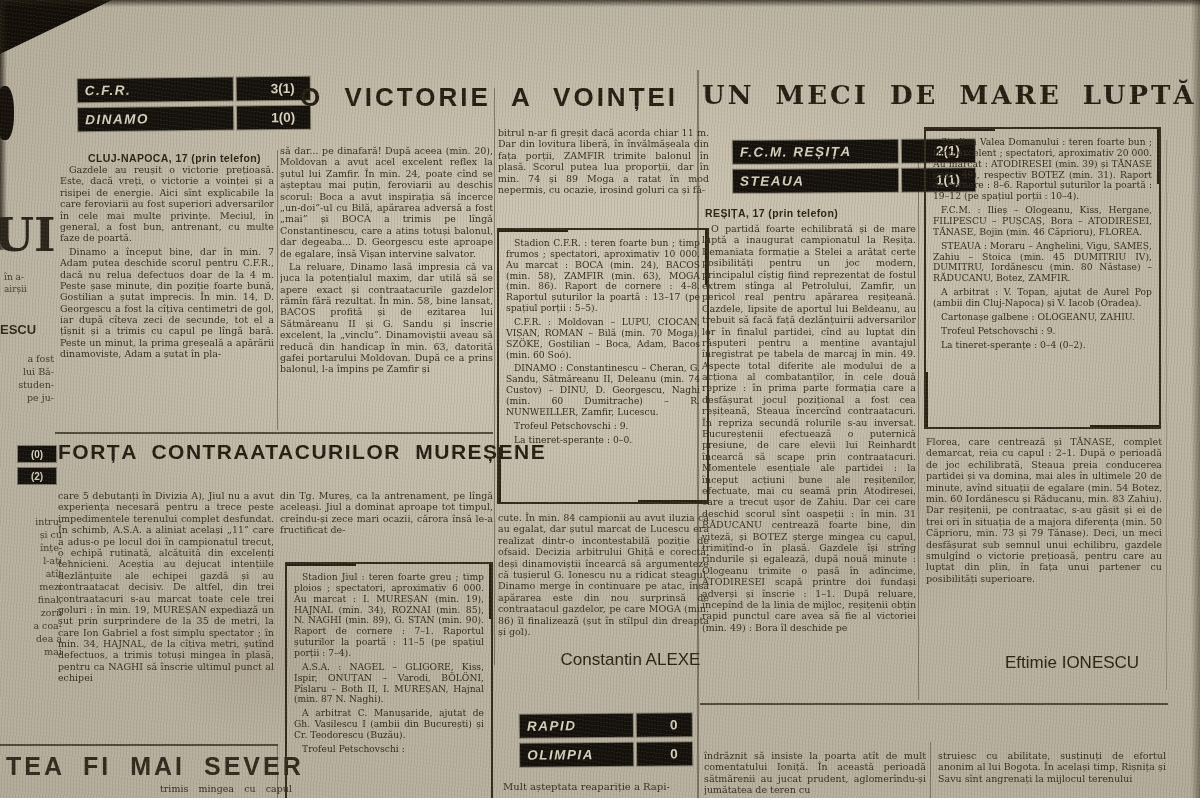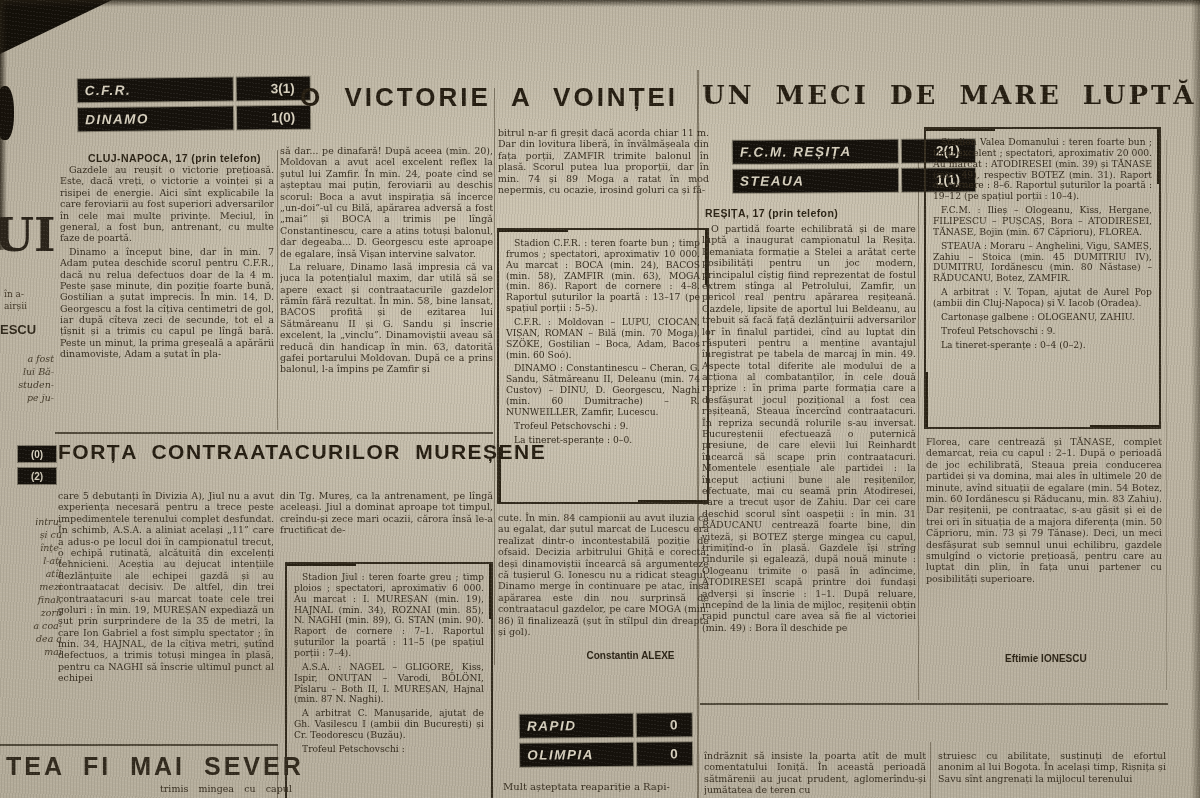--- a/index.html
+++ b/index.html
@@ -32,21 +32,21 @@
   
   .hl{font-family:"Liberation Sans",sans-serif;font-weight:bold;color:#271f13;
       text-align:center;white-space:nowrap;}
   .hl-victorie{font-size:26px;letter-spacing:3px;word-spacing:11px;}
   .hl-meci{font-family:"DejaVu Serif",serif;font-size:26px;letter-spacing:3px;word-spacing:9px;}
   .hl-forta{font-size:21px;letter-spacing:1.5px;word-spacing:7px;}
   .hl-fero{font-size:21px;letter-spacing:1.5px;word-spacing:8px;}
   .hl-sever{font-size:25px;letter-spacing:3px;word-spacing:9px;color:#332b1e;text-align:left;}
   .dateline{font-family:"Liberation Sans",sans-serif;font-weight:bold;font-size:10.5px;
       letter-spacing:.4px;color:#2d2517;}
-  .byline{font-family:"Liberation Sans",sans-serif;font-weight:bold;font-size:10px;
+  .byline{font-family:"Liberation Sans",sans-serif;font-weight:normal;font-size:17px;
       color:#2d2517;text-align:center;}
   
   .col{font-size:9.5px;line-height:1.2;text-align:justify;overflow:hidden;color:#3a3123;}
   .col p{margin:0 0 2px;text-indent:9px;}
   .col p.noind{text-indent:0;}
   
   .sheet{border:2px solid #342c1e;padding:8px 7px;font-size:9.2px;line-height:1.18;
       text-align:justify;overflow:hidden;color:#362d1f;box-sizing:border-box;}
   .sheet p{margin:0 0 3px;text-indent:8px;}
   .sheet::before{content:"";position:absolute;top:-4px;left:-3px;width:72px;height:6px;background:#2a2315;}
@@ -61,21 +61,21 @@
       box-shadow:0 0 0 1px rgba(30,25,15,.35);}
   .bscore{width:54px;margin-left:4px;background:#16120c;color:#d8d1bf;display:flex;
       align-items:center;justify-content:center;font:bold 13.5px "Liberation Sans",sans-serif;
       box-shadow:0 0 0 1px rgba(30,25,15,.35);padding-left:19px;}
   .board.small .bscore{width:36px;}
   
   .frag{color:#453b2a;}
   .frag-big{font-size:46px;font-weight:bold;font-family:"DejaVu Serif",serif;color:#2c251b;}
   .frag-name{font-family:"Liberation Sans",sans-serif;font-weight:bold;font-size:13px;color:#332b1d;}
   .frag-small{font-size:9px;line-height:12px;}
-  .frag-col{font-size:9.5px;line-height:13px;text-align:right;font-style:italic;}
+  .frag-col{font-size:9.5px;line-height:13px;text-align:right;}
   .mini-score{width:38px;height:16px;background:#16120c;color:#d8d1bf;
       font:bold 10px "Liberation Sans",sans-serif;display:flex;align-items:center;
       justify-content:center;box-shadow:0 0 0 1px rgba(30,25,15,.4);}
 </style>
 </head>
 <body>
 
 <div class="page">
 
   <div class="abs corner-black"></div>
@@ -91,21 +91,21 @@
   <div class="abs vr" style="left:697px;top:70px;height:728px;width:2px;"></div>
   <div class="abs vr" style="left:918px;top:140px;height:560px;"></div>
   <div class="abs vr" style="left:1166px;top:140px;height:550px;opacity:.35;"></div>
   <div class="abs vr" style="left:930px;top:742px;height:56px;"></div>
   <div class="abs vr" style="left:277px;top:745px;height:53px;"></div>
   <div class="abs hr" style="top:432px;left:55px;width:438px;"></div>
   <div class="abs hr" style="top:744px;left:0;width:278px;"></div>
   <div class="abs hr" style="top:703px;left:700px;width:468px;"></div>
 
   <div class="abs frag frag-big" style="left:-6px;top:208px;">UI</div>
-  <div class="abs frag frag-small" style="left:4px;top:288px;width:52px;">
+  <div class="abs frag frag-small" style="left:4px;top:271px;width:52px;">
     <div>în a-</div>
     <div>airșii</div>
   </div>
   <div class="abs frag frag-name" style="left:0;top:322px;">ESCU</div>
   <div class="abs frag frag-col" style="left:0;top:352px;width:54px;">
     <div>a fost</div>
     <div>lui Bă-</div>
     <div>studen-</div>
     <div>pe ju-</div>
   </div>
@@ -208,21 +208,21 @@
     </div>
   </div>
   <div class="abs dateline" style="left:705px;top:207px;">REȘIȚA, 17 (prin telefon)</div>
   <div class="abs col" style="left:702px;top:223px;width:214px;height:472px;">
     <p>O partidă foarte echilibrată și de mare luptă a inaugurat campionatul la Reșița. Remaniata formație a Stelei a arătat certe posibilități pentru un joc modern, principalul cîștig fiind reprezentat de fostul extrem stînga al Petrolului, Zamfir, un pericol real pentru apărarea reșițeană. Gazdele, lipsite de aportul lui Beldeanu, au trebuit să facă față dezlănțuirii adversarilor lor în finalul partidei, cînd au luptat din răsputeri pentru a menține avantajul înregistrat pe tabela de marcaj în min. 49. Aspecte total diferite ale modului de a acționa al combatanților, în cele două reprize : în prima parte formația care a desfășurat jocul pozițional a fost cea reșițeană, Steaua încercînd contraatacuri. În repriza secundă rolurile s-au inversat. Bucureștenii efectuează o puternică presiune, de care elevii lui Reinhardt încearcă să scape prin contraatacuri. Momentele esențiale ale partidei : la început acțiuni bune ale reșițenilor, efectuate, mai cu seamă prin Atodiresei, care a trecut ușor de Zahiu. Dar cei care deschid scorul sînt oaspeții : în min. 31 RĂDUCANU centrează foarte bine, din viteză, și BOTEZ șterge mingea cu capul, trimițînd-o în plasă. Gazdele își strîng rîndurile și egalează, după nouă minute : Ologeanu trimite o pasă în adîncime, ATODIRESEI scapă printre doi fundași adverși și înscrie : 1–1. După reluare, începînd de la linia de mijloc, reșițenii obțin rapid punctul care avea să fie al victoriei (min. 49) : Bora îl deschide pe</p>
   </div>
   <div class="abs sheet" style="left:924px;top:127px;width:237px;height:302px;">
     <div class="vbar-tr"></div>
     <div class="vbar-bl"></div>
     <p>Stadion Valea Domanului : teren foarte bun ; timp excelent ; spectatori, aproximativ 20 000. Au marcat : ATODIRESEI (min. 39) și TĂNASE (min. 49), respectiv BOTEZ (min. 31). Raport de cornere : 8–6. Raportul șuturilor la poartă : 19–12 (pe spațiul porții : 10–4).</p>
-    <p>F.C.M. : Ilieș – Ologeanu, Kiss, Hergane, FILIPESCU – PUȘCAȘ, Bora – ATODIRESEI, TĂNASE, Bojin (min. 67 Căprioru), FLOREA.</p>
+    <p>F.C.M. : Ilieș – Ologeanu, Kiss, Hergane, FILIPESCU – PUȘCAȘ, Bora – ATODIRESEI, TĂNASE, Bojin (min. 46 Căprioru), FLOREA.</p>
     <p>STEAUA : Moraru – Anghelini, Vigu, SAMEȘ, Zahiu – Stoica (min. 45 DUMITRIU IV), DUMITRU, Iordănescu (min. 80 Năstase) – RĂDUCANU, Botez, ZAMFIR.</p>
     <p>A arbitrat : V. Topan, ajutat de Aurel Pop (ambii din Cluj-Napoca) și V. Iacob (Oradea).</p>
     <p>Cartonașe galbene : OLOGEANU, ZAHIU.</p>
     <p>Trofeul Petschovschi : 9.</p>
     <p>La tineret-speranțe : 0–4 (0–2).</p>
   </div>
   <div class="abs col" style="left:926px;top:436px;width:236px;height:210px;">
     <p class="noind">Florea, care centrează și TĂNASE, complet demarcat, reia cu capul : 2–1. După o perioadă de joc echilibrată, Steaua preia conducerea partidei și va domina, mai ales în ultimele 20 de minute, avînd situații de egalare (min. 54 Botez, min. 60 Iordănescu și Răducanu, min. 83 Zahiu). Dar reșițenii, pe contraatac, s-au găsit și ei de trei ori în situația de a majora diferența (min. 50 Căprioru, min. 73 și 79 Tănase). Deci, un meci desfășurat sub semnul unui echilibru, gazdele smulgînd o victorie prețioasă, pentru care au luptat din plin, în fața unui partener cu posibilități superioare.</p>
   </div>
   <div class="abs byline" style="left:1005px;top:653px;width:170px;text-align:left;">Eftimie IONESCU</div>

